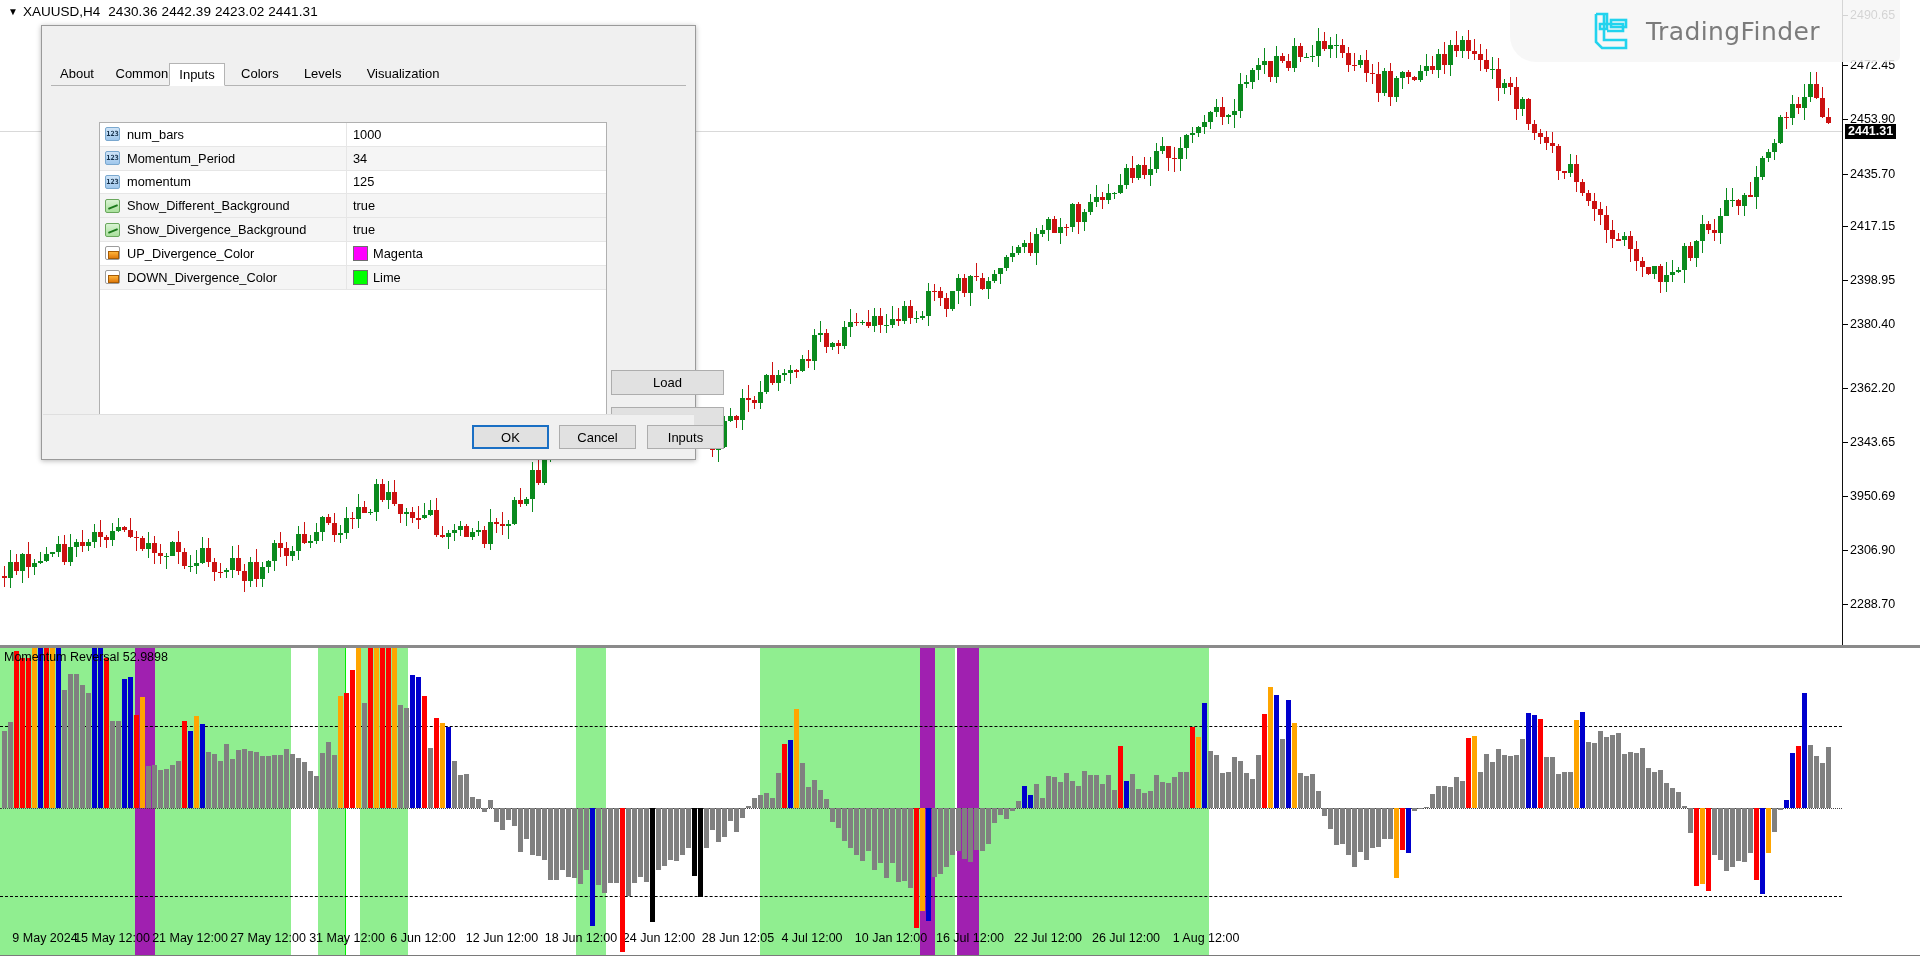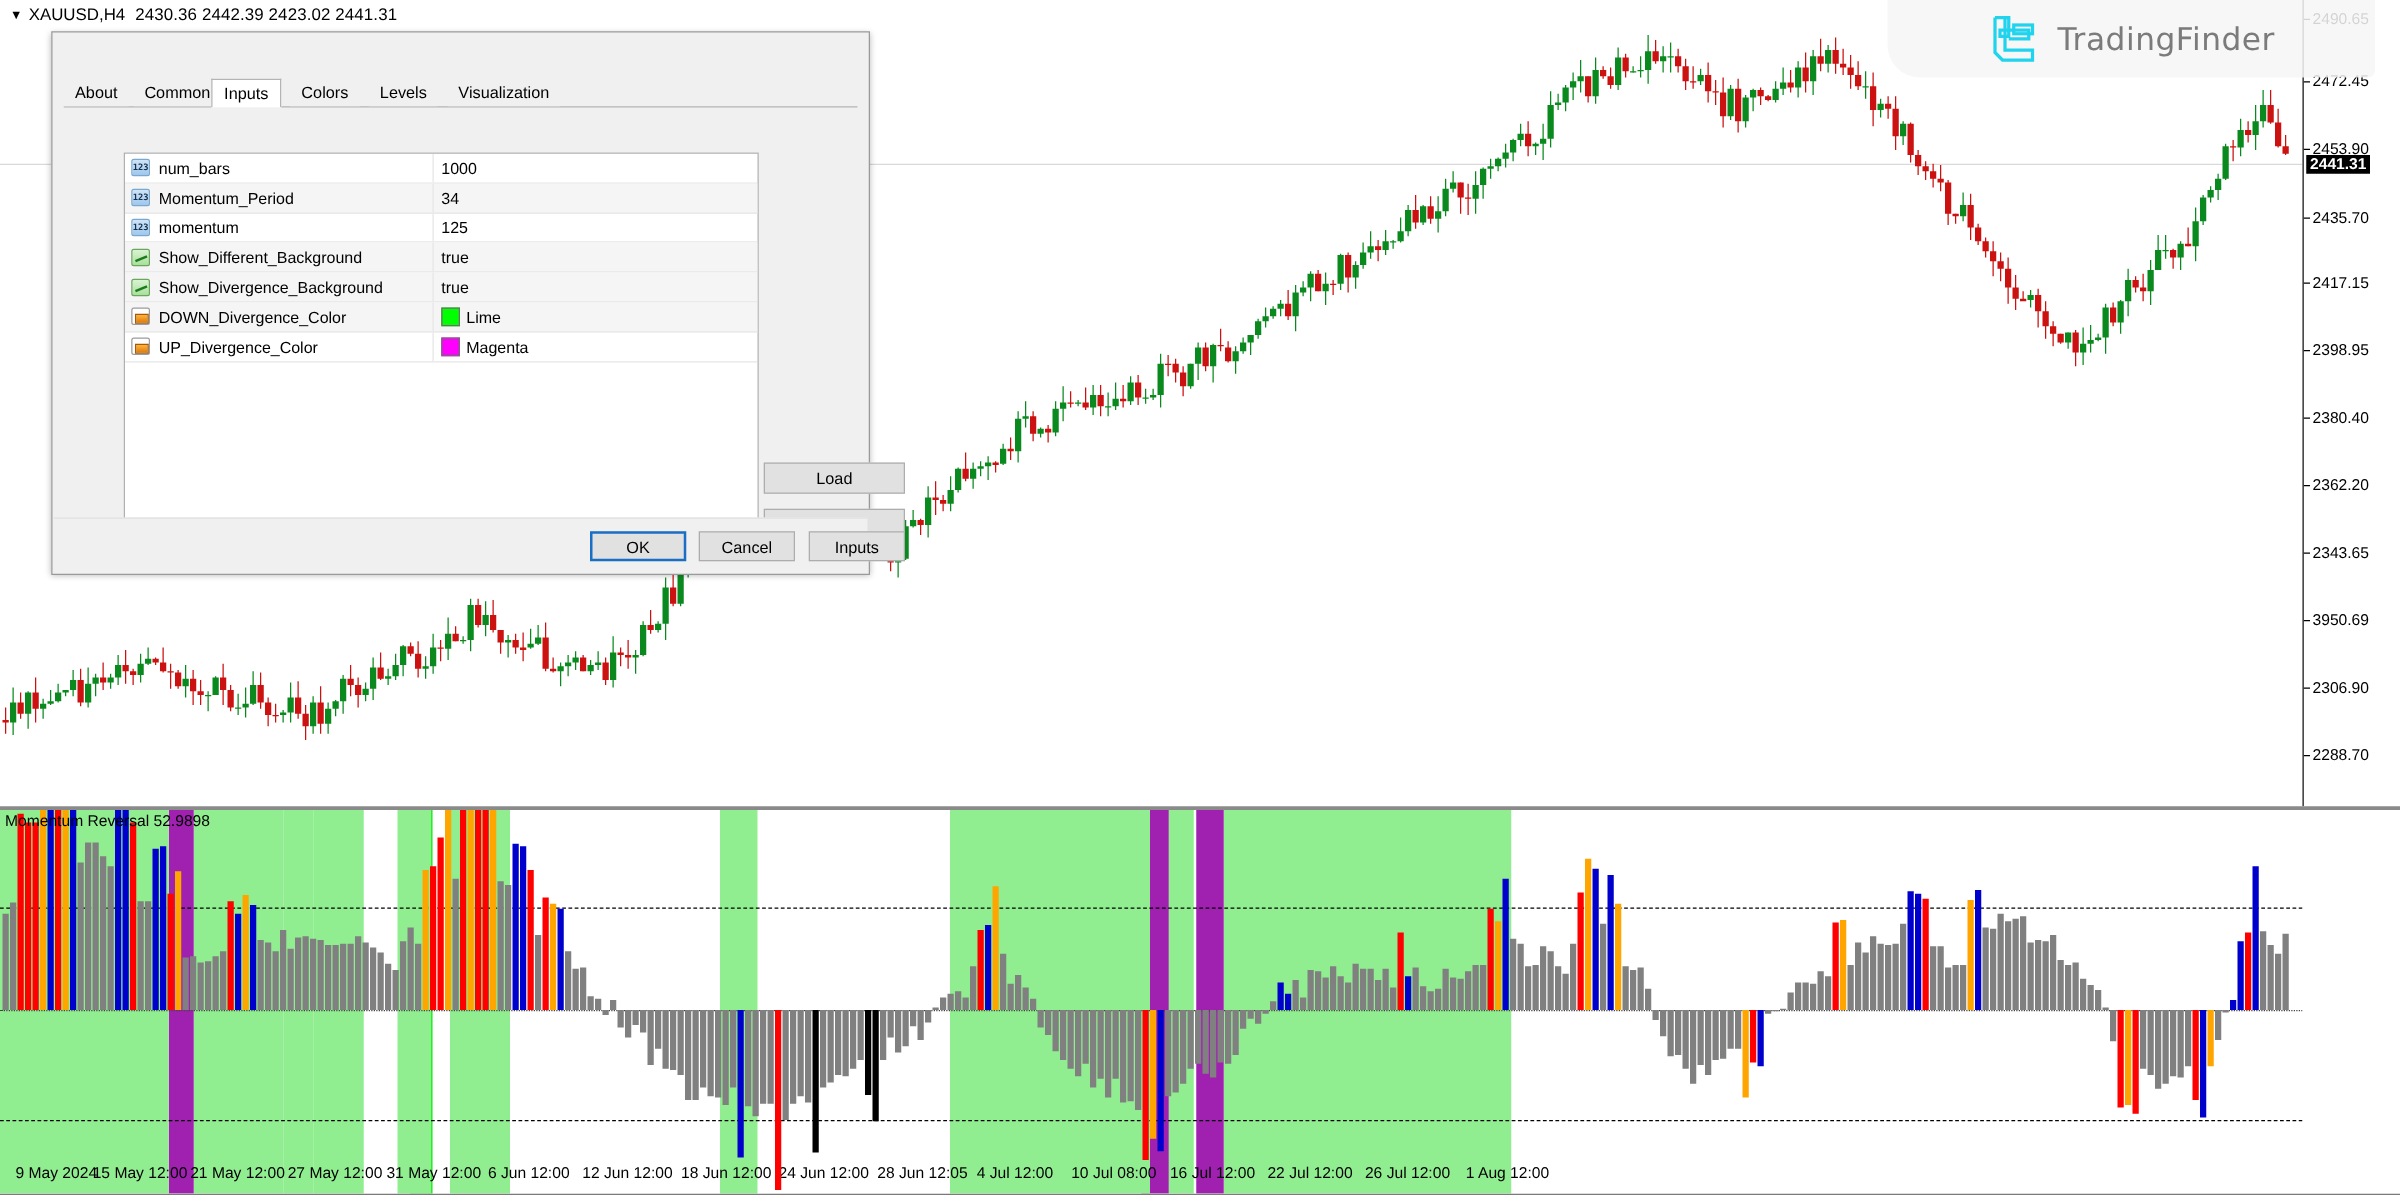--- a/index.html
+++ b/index.html
@@ -1345,21 +1345,21 @@
       </div>
   </div>
 
   <div id="price-scale">
       <div class="pt" style="top: 8px;"><span class="tick"></span><span>2490.65</span></div>
       <div class="pt" style="top: 58px;"><span class="tick"></span><span>2472.45</span></div>
       <div class="pt" style="top: 112px;"><span class="tick"></span><span>2453.90</span></div>
       <div class="pt" style="top: 167px;"><span class="tick"></span><span>2435.70</span></div>
       <div class="pt" style="top: 219px;"><span class="tick"></span><span>2417.15</span></div>
       <div class="pt" style="top: 273px;"><span class="tick"></span><span>2398.95</span></div>
-      <div class="pt" style="top: 327px;"><span class="tick"></span><span>2380.40</span></div>
+      <div class="pt" style="top: 317px;"><span class="tick"></span><span>2380.40</span></div>
       <div class="pt" style="top: 381px;"><span class="tick"></span><span>2362.20</span></div>
       <div class="pt" style="top: 435px;"><span class="tick"></span><span>2343.65</span></div>
       <div class="pt" style="top: 489px;"><span class="tick"></span><span>3950.69</span></div>
       <div class="pt" style="top: 543px;"><span class="tick"></span><span>2306.90</span></div>
       <div class="pt" style="top: 597px;"><span class="tick"></span><span>2288.70</span></div>
       <div class="pt cur" style="top: 124px;">2441.31</div>
     </div>
 
   <div id="pane-sep"></div>
 
@@ -1695,21 +1695,21 @@
       <div class="tl" style="left: 112px;">15 May 12:00</div>
       <div class="tl" style="left: 190px;">21 May 12:00</div>
       <div class="tl" style="left: 268px;">27 May 12:00</div>
       <div class="tl" style="left: 347px;">31 May 12:00</div>
       <div class="tl" style="left: 423px;">6 Jun 12:00</div>
       <div class="tl" style="left: 502px;">12 Jun 12:00</div>
       <div class="tl" style="left: 581px;">18 Jun 12:00</div>
       <div class="tl" style="left: 659px;">24 Jun 12:00</div>
       <div class="tl" style="left: 738px;">28 Jun 12:05</div>
       <div class="tl" style="left: 812px;">4 Jul 12:00</div>
-      <div class="tl" style="left: 891px;">10 Jul 08:00</div>
+      <div class="tl" style="left: 891px;">10 Jan 12:00</div>
       <div class="tl" style="left: 970px;">16 Jul 12:00</div>
       <div class="tl" style="left: 1048px;">22 Jul 12:00</div>
       <div class="tl" style="left: 1126px;">26 Jul 12:00</div>
       <div class="tl" style="left: 1206px;">1 Aug 12:00</div>
     </div>
   <div id="time-axis"></div>
 
   <div id="logo">
     <svg width="44" height="40" viewBox="0 0 44 40">
       <path d="M6 3 h11 v10 h-7 v5 h7 v-5 h16 v7 h-16 M6 3 v28 l6 6 h24 v-8 h-22 v-26" fill="none" stroke="#22d3ee" stroke-width="2.6" stroke-linejoin="miter"></path>
@@ -1769,40 +1769,40 @@
         </div>
         <div class="grow alt">
           <div class="gc-var">
             <span class="ico bool"></span>
             <span class="gtxt">Show_Divergence_Background</span>
           </div>
           <div class="gc-val">
             <span class="gtxt">true</span>
           </div>
         </div>
+        <div class="grow">
+          <div class="gc-var">
+            <span class="ico color"></span>
+            <span class="gtxt">UP_Divergence_Color</span>
+          </div>
+          <div class="gc-val">
+            <span class="swatch" style="background:#ff00ff"></span>
+            <span class="gtxt">Magenta</span>
+          </div>
+        </div>
         <div class="grow alt">
           <div class="gc-var">
             <span class="ico color"></span>
             <span class="gtxt">DOWN_Divergence_Color</span>
           </div>
           <div class="gc-val">
             <span class="swatch" style="background:#00ff00"></span>
             <span class="gtxt">Lime</span>
           </div>
         </div>
-        <div class="grow">
-          <div class="gc-var">
-            <span class="ico color"></span>
-            <span class="gtxt">UP_Divergence_Color</span>
-          </div>
-          <div class="gc-val">
-            <span class="swatch" style="background:#ff00ff"></span>
-            <span class="gtxt">Magenta</span>
-          </div>
-        </div>
       </div>
 
     <div class="sidebtn" id="btn-load">Load</div>
     <div class="sidebtn" id="btn-save">Save</div>
 
     <div id="dlg-footer">
       <div class="footbtn" id="btn-ok">OK</div>
       <div class="footbtn" id="btn-cancel">Cancel</div>
       <div class="footbtn" id="btn-reset">Inputs</div>
     </div>

